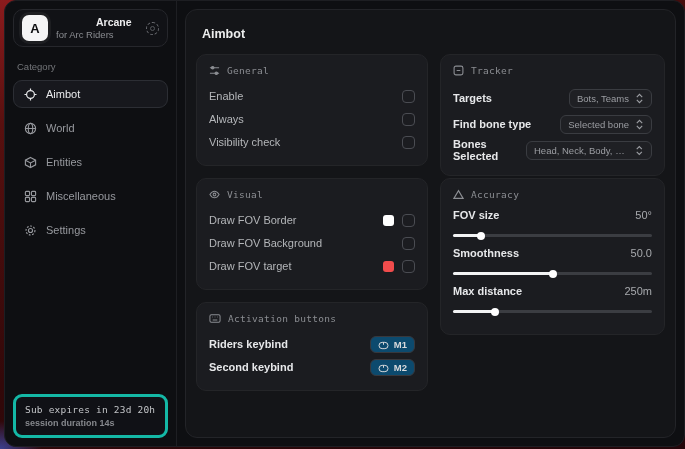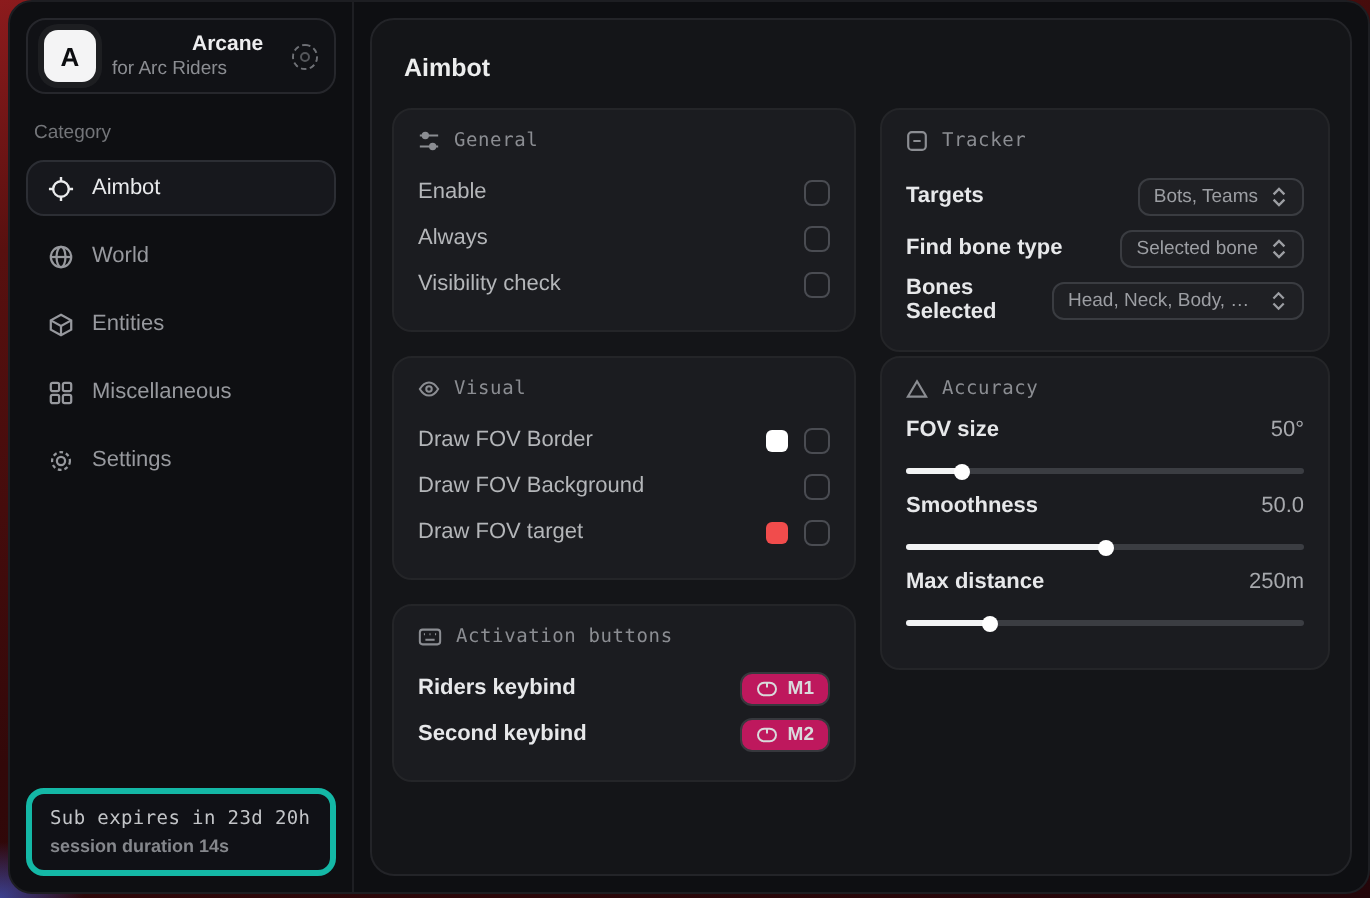--- a/index.html
+++ b/index.html
@@ -80,21 +80,21 @@
   .row + .row { margin-top:1px; }
   .row-label { color:#b4b6b9; font-size:11px; }
   .row-label.strong { color:#e7e8ea; font-weight:bold; font-size:11px; }
   .row-right { display:flex; align-items:center; gap:8px; }
   .checkbox {
     width:13px; height:13px; border:1.5px solid #4a4c52; border-radius:4px;
     background:transparent;
   }
   .swatch { width:11px; height:11px; border-radius:3px; }
   .keybtn {
-    display:flex; align-items:center; gap:5px; background:#be185d;
+    display:flex; align-items:flex-end; gap:5px; background:#0c4a6e;
     border:1px solid #37383d; border-radius:6px; padding:2px 7px;
     color:#d9dadc; font-size:9.5px; font-weight:bold;
   }
   .select {
     display:flex; align-items:center; gap:6px; background:#1f2024;
     border:1px solid #3a3c41; border-radius:6px; padding:3px 7px;
     color:#9c9ea3; font-size:9.5px; max-width:150px;
   }
   .select .val { white-space:nowrap; overflow:hidden; text-overflow:ellipsis; }
   .trow { height:26px; display:flex; align-items:center; justify-content:space-between; }

